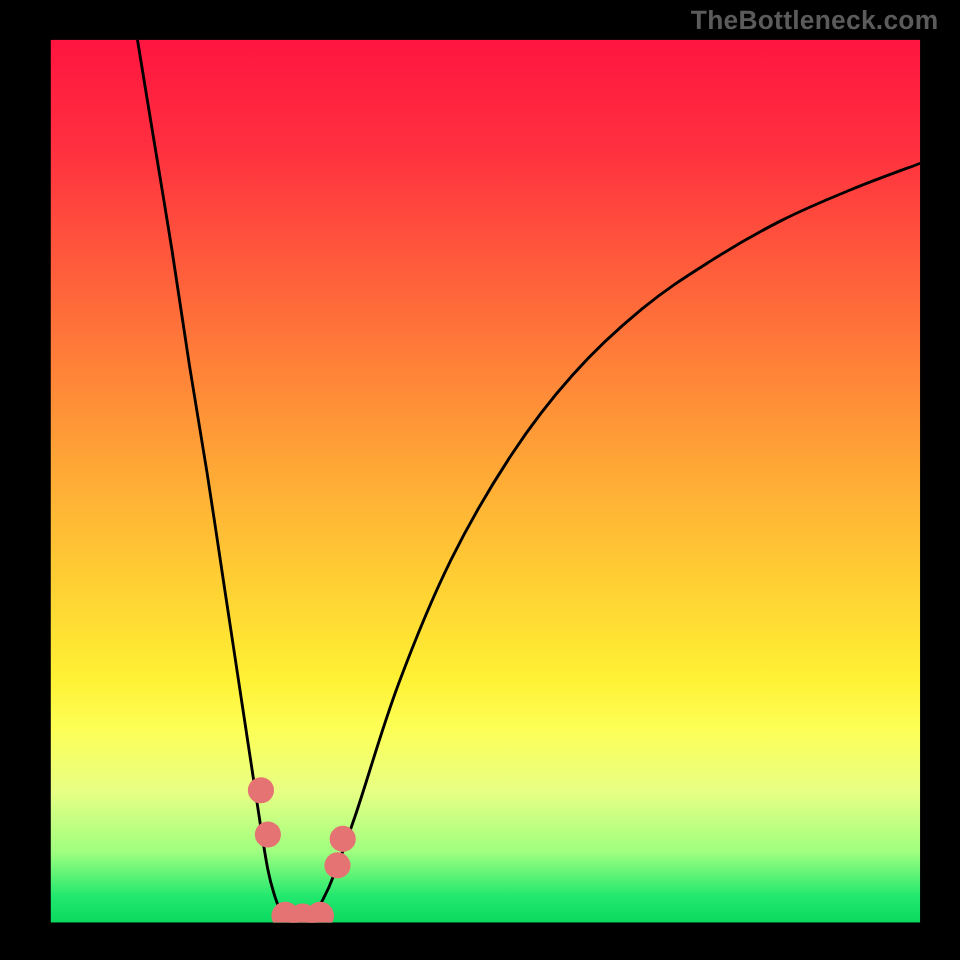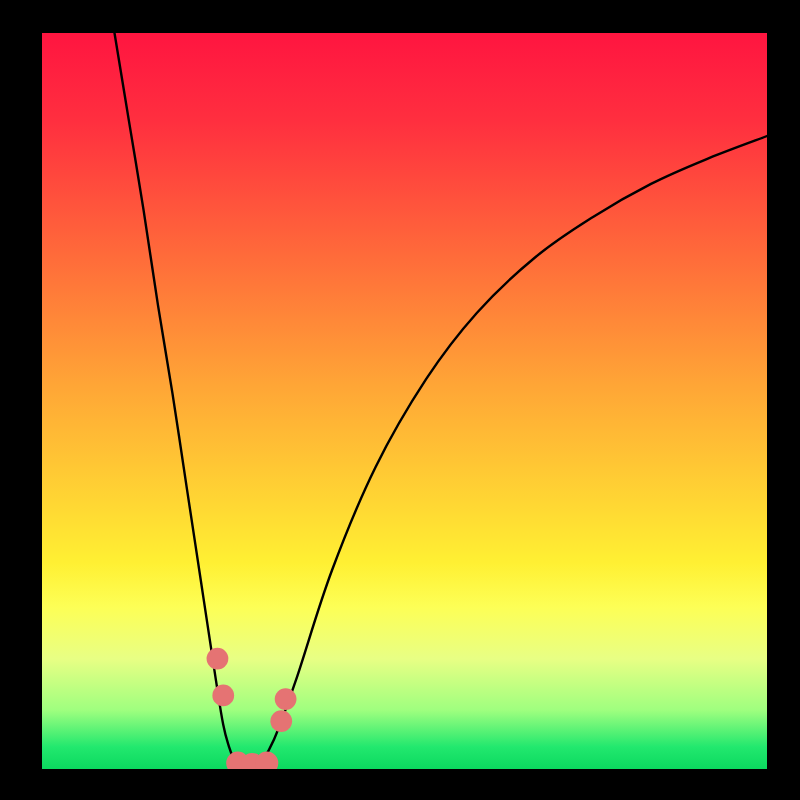--- a/index.html
+++ b/index.html
@@ -75,13 +75,14 @@
           <circle cx="175.45" cy="625.6" r="10.875" fill="#e57373"></circle>
           <circle cx="181.25" cy="662.4" r="10.875" fill="#e57373"></circle>
           <circle cx="195.75" cy="730.112" r="11.6" fill="#e57373"></circle>
           <circle cx="210.24999999999997" cy="731.584" r="11.6" fill="#e57373"></circle>
           <circle cx="224.75" cy="730.112" r="11.6" fill="#e57373"></circle>
           <circle cx="239.25" cy="688.16" r="10.875" fill="#e57373"></circle>
           <circle cx="243.60000000000002" cy="666.08" r="10.875" fill="#e57373"></circle>
         </g>
     </svg>
   </div>
+  <div class="attribution">TheBottleneck.com</div>
 </div>
 
 </body></html>

